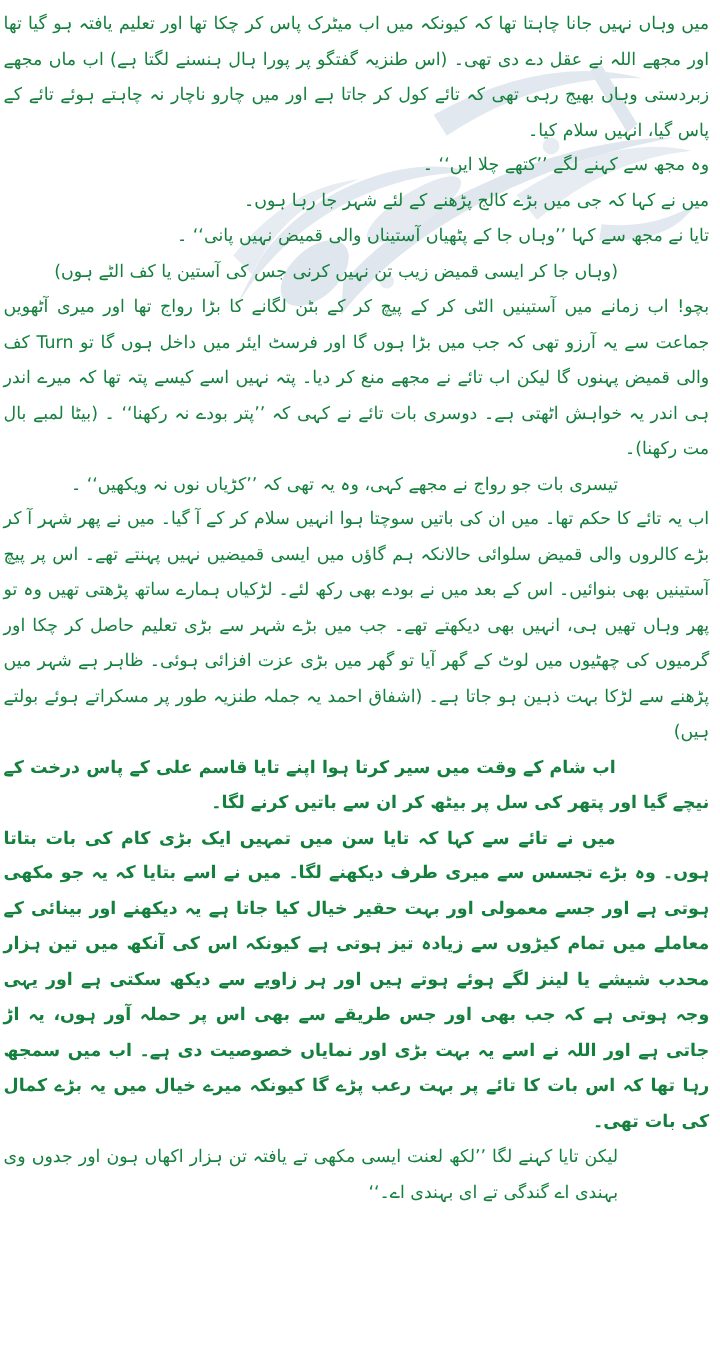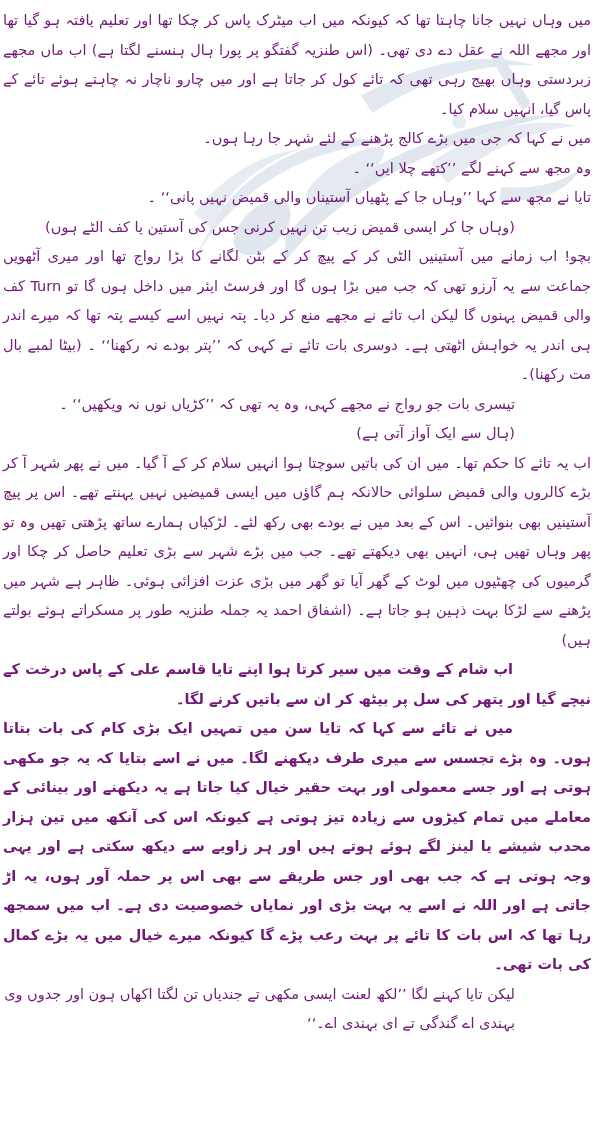--- a/index.html
+++ b/index.html
@@ -26,27 +26,27 @@
   }
   .article {
     position: relative;
     z-index: 1;
     padding: 6px 9px 0 3px;
     direction: rtl;
     unicode-bidi: embed;
     font-family: "DejaVu Sans", sans-serif;
     font-size: 14.5px;
     line-height: 29.5px;
-    color: #701a75;
+    color: #15803d;
   }
   .para { margin: 0; text-align: justify; text-justify: inter-word; }
   .para.body        { text-align: justify; }
   .para.body_indent { text-align: justify; text-indent: 78px; font-weight: bold; }
   .para.line        { text-align: right; }
-  .para.line_indent { text-align: right; padding-right: 76px; }
+  .para.line_indent { padding-right: 76px; }
   .para.aside_deep  { text-align: right; padding-right: 190px; }
 </style>
 </head>
 <body>
 
 <div class="page">
 
   <div class="watermark">
     <svg width="470" height="230" viewBox="0 0 470 230" xmlns="http://www.w3.org/2000/svg" aria-hidden="true">
       <g transform="rotate(-18 235 115)" fill="none">
@@ -60,26 +60,25 @@
         <path d="M390 40 l 14 60 l -10 4 l -14 -58 Z" fill="#dfe6ed"></path>
         <path d="M350 170 q 40 18 80 8 q -30 26 -86 4 Z" fill="#e2e8ef"></path>
         <circle cx="330" cy="95" r="7" fill="#e7ecf2"></circle>
         <circle cx="165" cy="160" r="6" fill="#e7ecf2"></circle>
       </g>
     </svg>
   </div>
 
   <div class="article">
       <div class="para body" dir="rtl">میں وہاں نہیں جانا چاہتا تھا کہ کیونکہ میں اب میٹرک پاس کر چکا تھا اور تعلیم یافتہ ہو گیا تھا اور مجھے اللہ نے عقل دے دی تھی۔ (اس طنزیہ گفتگو پر پورا ہال ہنسنے لگتا ہے) اب ماں مجھے زبردستی وہاں بھیج رہی تھی کہ تائے کول کر جاتا ہے اور میں چارو ناچار نہ چاہتے ہوئے تائے کے پاس گیا، انہیں سلام کیا۔</div>
+      <div class="para line" dir="rtl">وہ مجھ سے کہنے لگے ’’کتھے چلا ایں‘‘ ۔</div>
       <div class="para line" dir="rtl">میں نے کہا کہ جی میں بڑے کالج پڑھنے کے لئے شہر جا رہا ہوں۔</div>
-      <div class="para line" dir="rtl">وہ مجھ سے کہنے لگے ’’کتھے چلا ایں‘‘ ۔</div>
       <div class="para line" dir="rtl">تایا نے مجھ سے کہا ’’وہاں جا کے پٹھیاں آستیناں والی قمیض نہیں پانی‘‘ ۔</div>
       <div class="para line_indent" dir="rtl">(وہاں جا کر ایسی قمیض زیب تن نہیں کرنی جس کی آستین یا کف الٹے ہوں)</div>
       <div class="para body" dir="rtl">بچو! اب زمانے میں آستینیں الٹی کر کے پیچ کر کے بٹن لگانے کا بڑا رواج تھا اور میری آٹھویں جماعت سے یہ آرزو تھی کہ جب میں بڑا ہوں گا اور فرسٹ ایئر میں داخل ہوں گا تو Turn کف والی قمیض پہنوں گا لیکن اب تائے نے مجھے منع کر دیا۔ پتہ نہیں اسے کیسے پتہ تھا کہ میرے اندر ہی اندر یہ خواہش اٹھتی ہے۔ دوسری بات تائے نے کہی کہ ’’پتر بودے نہ رکھنا‘‘ ۔ (بیٹا لمبے بال مت رکھنا)۔</div>
       <div class="para line_indent" dir="rtl">تیسری بات جو رواج نے مجھے کہی، وہ یہ تھی کہ ’’کڑیاں نوں نہ ویکھیں‘‘ ۔</div>
-      <div class="para line_indent" dir="rtl">(ہال سے ایک آواز آتی ہے)</div>
       <div class="para body" dir="rtl">اب یہ تائے کا حکم تھا۔ میں ان کی باتیں سوچتا ہوا انہیں سلام کر کے آ گیا۔ میں نے پھر شہر آ کر بڑے کالروں والی قمیض سلوائی حالانکہ ہم گاؤں میں ایسی قمیضیں نہیں پہنتے تھے۔ اس پر پیچ آستینیں بھی بنوائیں۔ اس کے بعد میں نے بودے بھی رکھ لئے۔ لڑکیاں ہمارے ساتھ پڑھتی تھیں وہ تو پھر وہاں تھیں ہی، انہیں بھی دیکھتے تھے۔ جب میں بڑے شہر سے بڑی تعلیم حاصل کر چکا اور گرمیوں کی چھٹیوں میں لوٹ کے گھر آیا تو گھر میں بڑی عزت افزائی ہوئی۔ ظاہر ہے شہر میں پڑھنے سے لڑکا بہت ذہین ہو جاتا ہے۔ (اشفاق احمد یہ جملہ طنزیہ طور پر مسکراتے ہوئے بولتے ہیں)</div>
       <div class="para body_indent" dir="rtl">اب شام کے وقت میں سیر کرتا ہوا اپنے تایا قاسم علی کے پاس درخت کے نیچے گیا اور پتھر کی سل پر بیٹھ کر ان سے باتیں کرنے لگا۔</div>
       <div class="para body_indent" dir="rtl">میں نے تائے سے کہا کہ تایا سن میں تمہیں ایک بڑی کام کی بات بتاتا ہوں۔ وہ بڑے تجسس سے میری طرف دیکھنے لگا۔ میں نے اسے بتایا کہ یہ جو مکھی ہوتی ہے اور جسے معمولی اور بہت حقیر خیال کیا جاتا ہے یہ دیکھنے اور بینائی کے معاملے میں تمام کیڑوں سے زیادہ تیز ہوتی ہے کیونکہ اس کی آنکھ میں تین ہزار محدب شیشے یا لینز لگے ہوئے ہوتے ہیں اور ہر زاویے سے دیکھ سکتی ہے اور یہی وجہ ہوتی ہے کہ جب بھی اور جس طریقے سے بھی اس پر حملہ آور ہوں، یہ اڑ جاتی ہے اور اللہ نے اسے یہ بہت بڑی اور نمایاں خصوصیت دی ہے۔ اب میں سمجھ رہا تھا کہ اس بات کا تائے پر بہت رعب پڑے گا کیونکہ میرے خیال میں یہ بڑے کمال کی بات تھی۔</div>
-      <div class="para line_indent" dir="rtl">لیکن تایا کہنے لگا ’’لکھ لعنت ایسی مکھی تے جندیاں تن لگتا اکھاں ہون اور جدوں وی بہندی اے گندگی تے ای بہندی اے۔‘‘</div>
+      <div class="para line_indent" dir="rtl">لیکن تایا کہنے لگا ’’لکھ لعنت ایسی مکھی تے یافتہ تن ہزار اکھاں ہون اور جدوں وی بہندی اے گندگی تے ای بہندی اے۔‘‘</div>
     </div>
 
 </div>
 
 </body></html>

